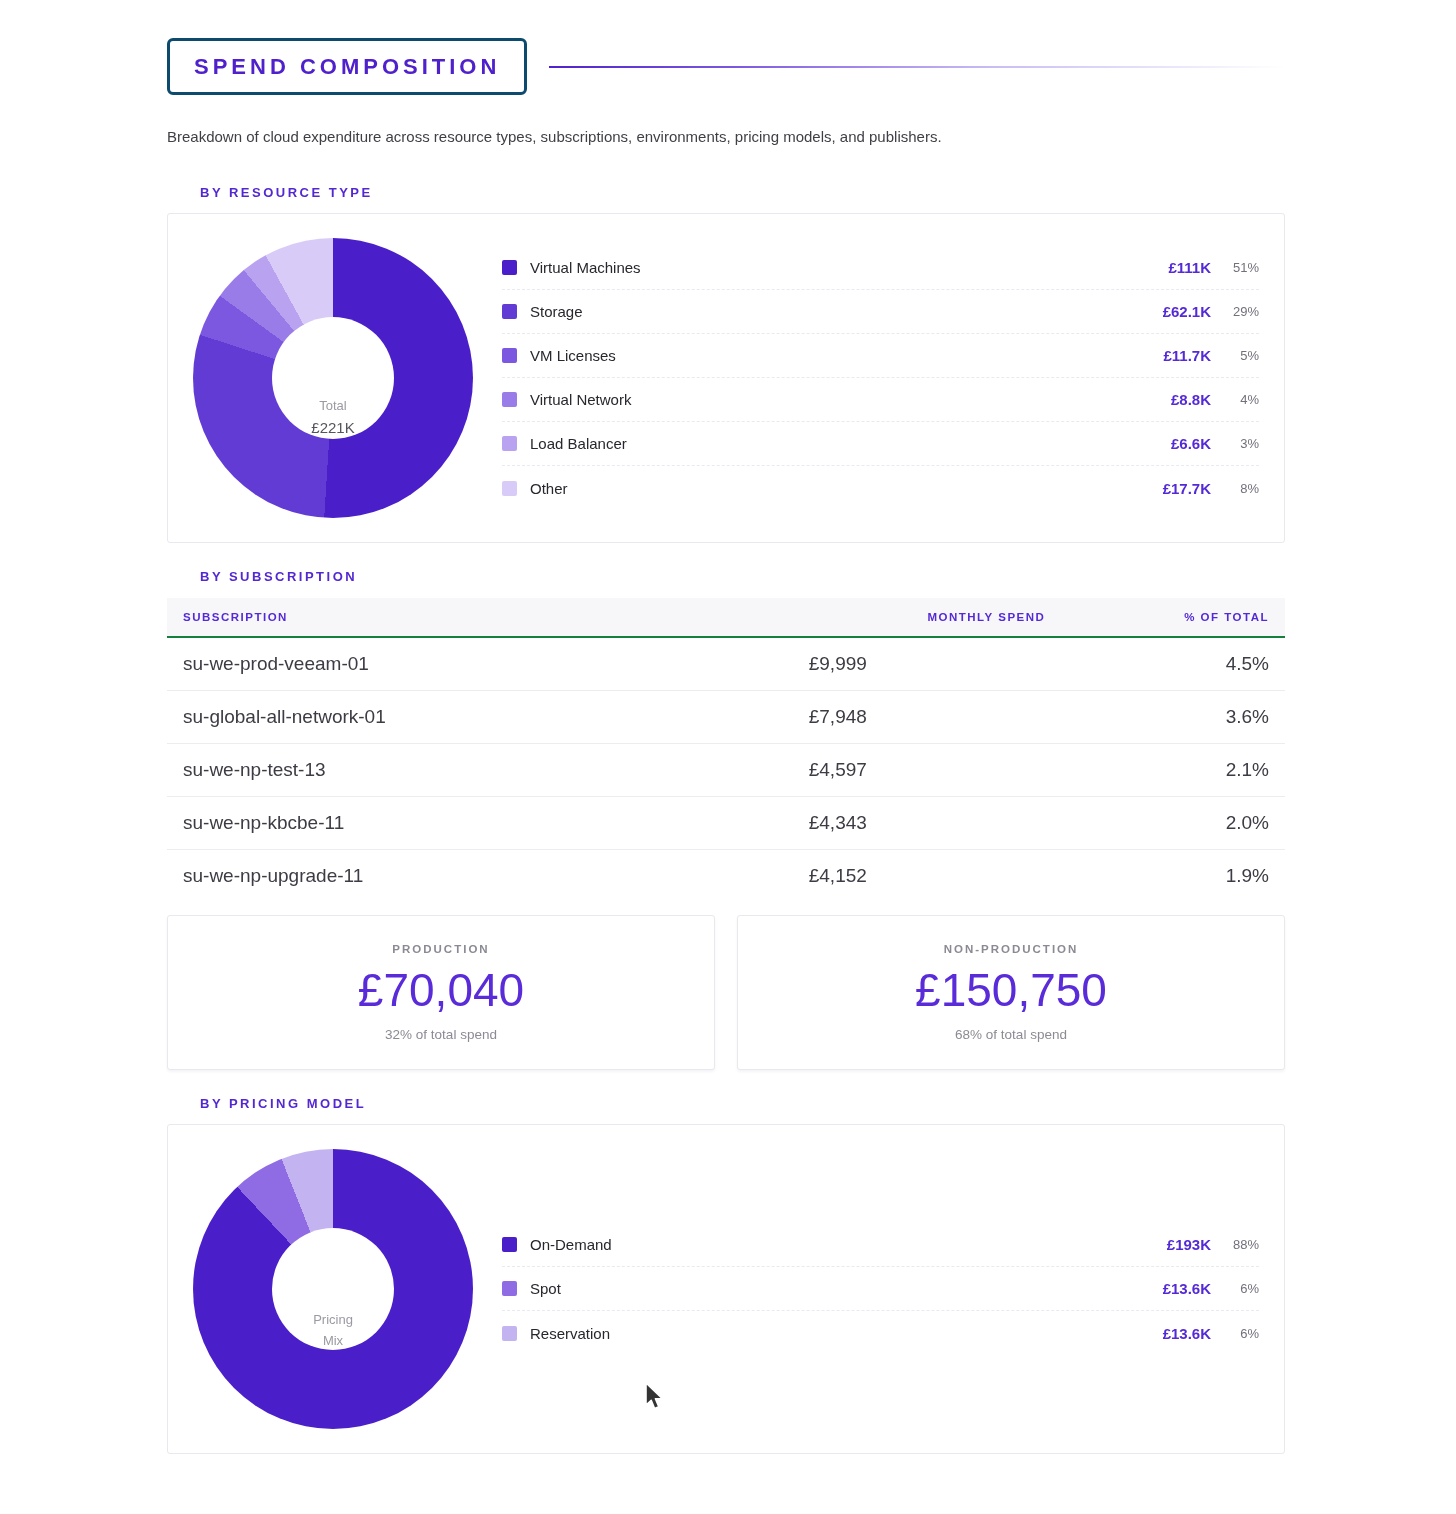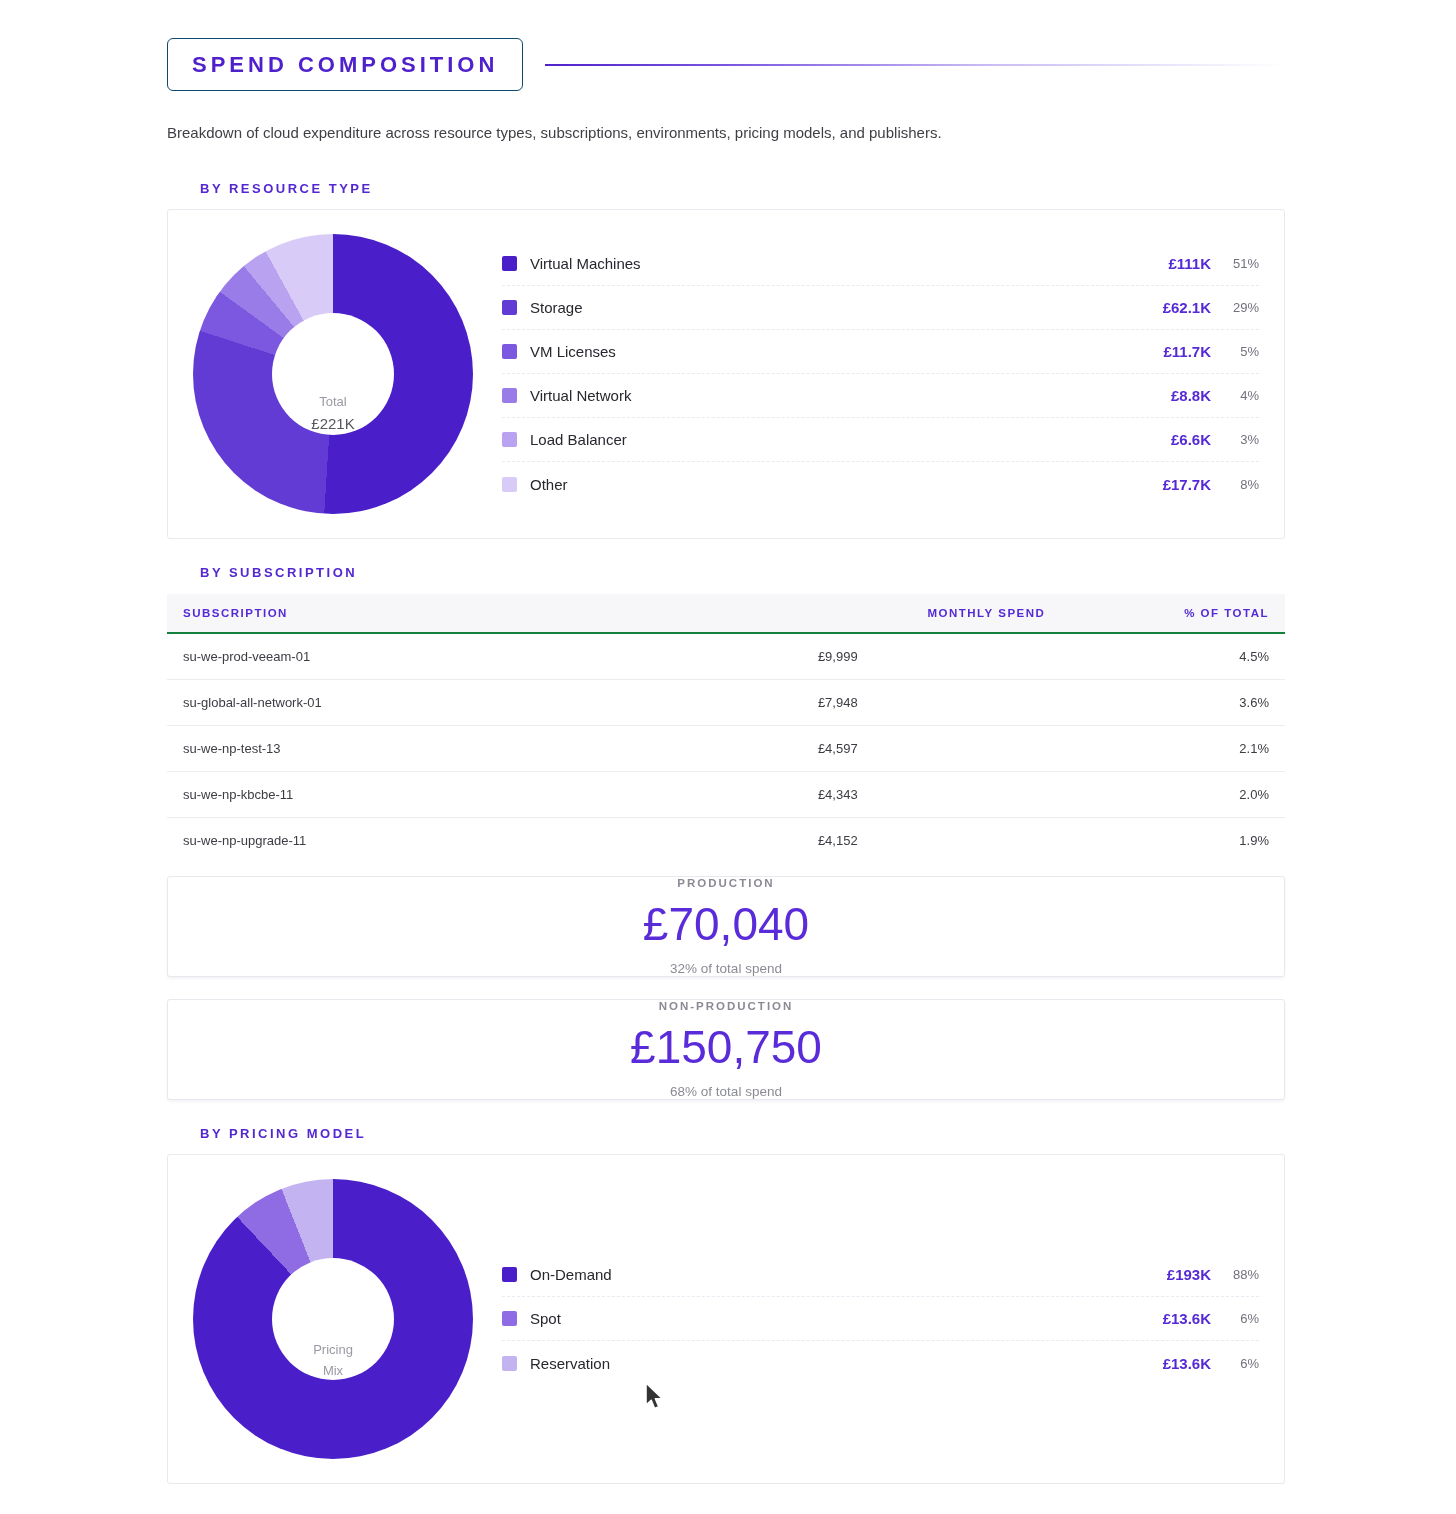--- a/index.html
+++ b/index.html
@@ -9,21 +9,21 @@
     font-family:"Liberation Sans", sans-serif;
     position:relative;
     color:#2c2c33;
     overflow:hidden;
   }
   .content { position:absolute; left:167px; top:0; width:1118px; }
 
   
   .title-row { display:flex; align-items:center; margin-top:38px; }
   .title-box {
-    border:1px solid #0c4a6e; border-radius:6px; background:#fff;
+    border:3px solid #0c4a6e; border-radius:6px; background:#fff;
     padding:13px 24px 12px 24px;
   }
   .title-box h1 {
     font-size:22px; font-weight:bold; letter-spacing:4px;
     color:#4f21cc;
   }
   .title-line {
     flex:1; height:2px; margin-left:22px; margin-right:0;
     background:linear-gradient(90deg,#4f21cc 0%, #7b57e0 25%, #c9bcf4 60%, rgba(255,255,255,0) 100%);
   }
@@ -72,28 +72,28 @@
 
   
   table { margin-top:14px; width:100%; border-collapse:collapse; }
   thead th {
     background:#f7f7fa; color:#5429d6; font-size:11.5px; font-weight:bold;
     letter-spacing:1.5px; padding:13px 16px; border-bottom:2px solid #15803d;
   }
   th.c1 { text-align:left; width:40%; }
   th.c2 { text-align:right; width:40%; }
   th.c3 { text-align:right; width:20%; }
-  tbody td { font-size:13px; color:#3c3c44; padding:15px 16px; border-bottom:1px solid #ececf1; }
+  tbody td { font-size:19px; color:#3c3c44; padding:15px 16px; border-bottom:1px solid #ececf1; }
   tbody tr:last-child td { border-bottom:none; }
   td.c1 { text-align:left; }
   td.c2 { text-align:center; }
   td.c3 { text-align:right; }
 
   
-  .env-row { margin-top:13px; display:flex; gap:22px;flex-direction:column; }
+  .env-row { margin-top:13px; display:flex; gap:22px; }
   .env-card {
     flex:1; height:155px; border:1px solid #e8e8ee; border-radius:3px;
     background:#fff; box-shadow:0 2px 3px rgba(40,40,90,0.05);
     display:flex; flex-direction:column; align-items:center; justify-content:center;
     text-align:center;
   }
   .env-label { font-size:11.5px; font-weight:bold; letter-spacing:2px; color:#8a8a94; }
   .env-value { margin-top:8px; font-size:46px; color:#5a2bd9; font-weight:normal; }
   .env-sub { margin-top:10px; font-size:13.5px; color:#8b8b94; }
 

